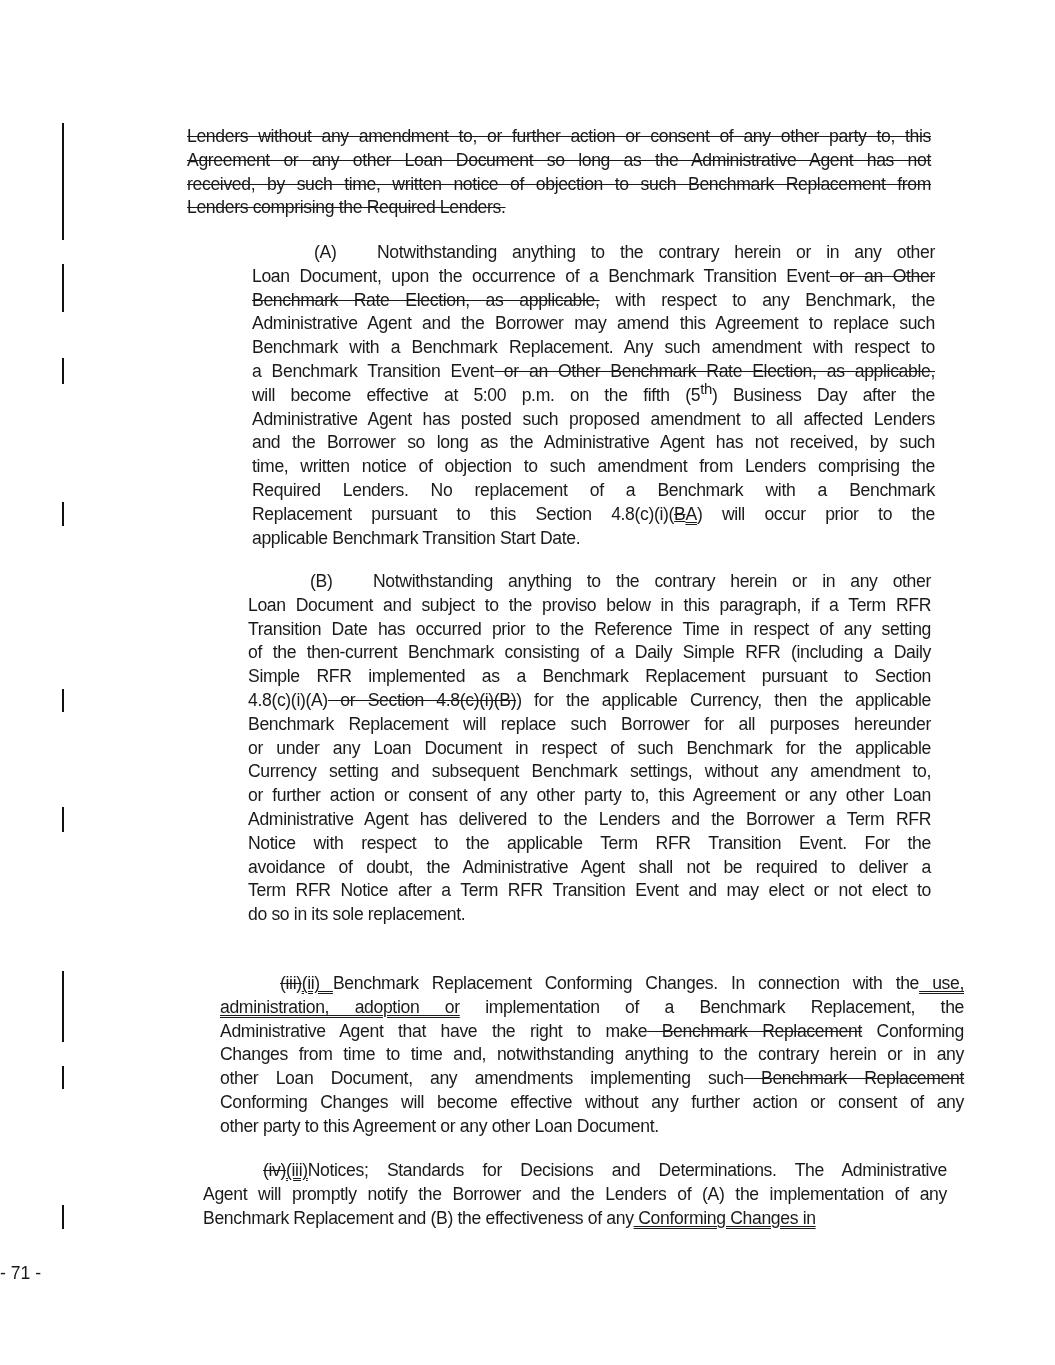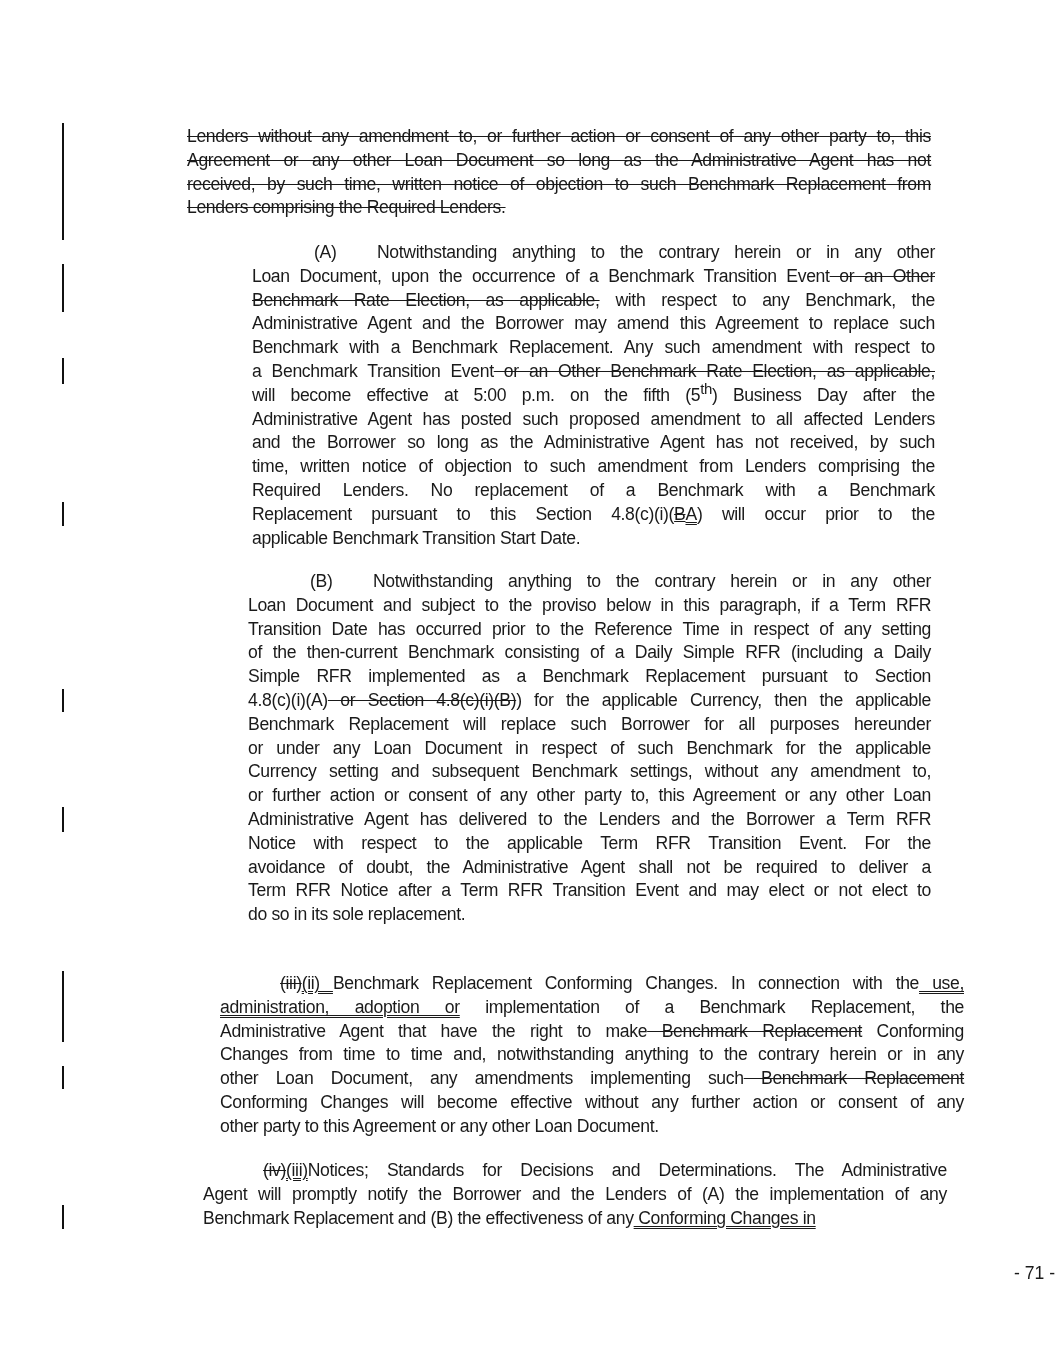--- a/index.html
+++ b/index.html
@@ -9,21 +9,21 @@
   .change-bar { position: absolute; left: 62px; width: 2px; background: #111; }
   .para { position: absolute; font-size: 17.6px; line-height: 23.8px; text-align: justify;
           letter-spacing: -0.35px; word-spacing: 0px; }
   .para .line { display: block; white-space: nowrap; text-align: justify; text-align-last: justify; height: 23.8px; }
   .para .line.last { text-align-last: left; }
   .del { text-decoration: line-through; text-decoration-thickness: 1px; }
   .ins { text-decoration: underline double; text-decoration-thickness: 1px; text-underline-offset: 2px; }
   .ul { text-decoration-thickness: 1px; text-underline-offset: 2px; }
   .tab-indent { display: inline-block; }
   sup { font-size: 15px; line-height: 0; vertical-align: super; }
-  .page-number { position: absolute; top: 1263px; left: 0; width: 1055px; text-align: right;
+  .page-number { position: absolute; top: 1263px; left: 0; width: 1055px; text-align: left;
                  font-size: 17.6px; }
 </style>
 </head>
 <body>
 
 <div class="page">
   <div id="change-bars">
       <div class="change-bar" style="top: 123px; height: 117px;"></div>
       <div class="change-bar" style="top: 264px; height: 48px;"></div>
       <div class="change-bar" style="top: 358px; height: 26px;"></div>

